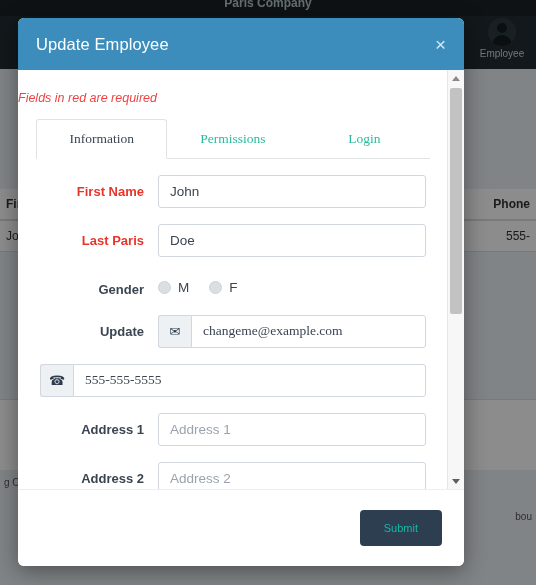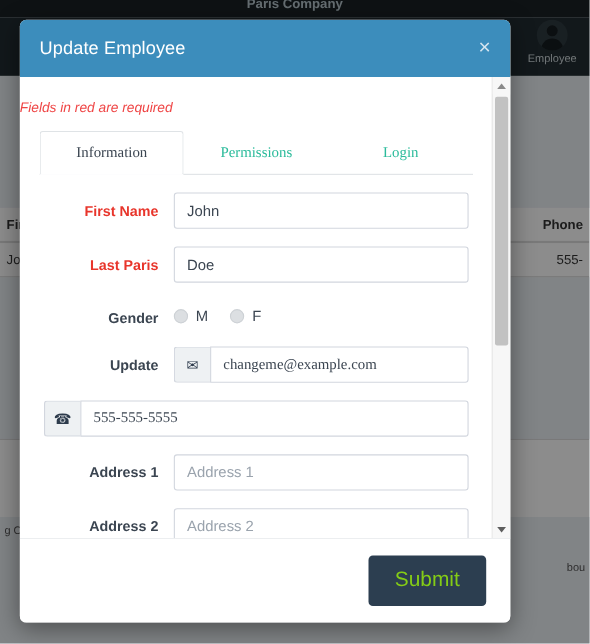--- a/index.html
+++ b/index.html
@@ -354,24 +354,24 @@
     flex: 0 0 76px;
     background: #ffffff;
     border-top: 1px solid #eceef0;
     display: flex;
     align-items: center;
     justify-content: flex-end;
     padding: 0 22px;
   }
   .btn-submit {
     background: #2c3e50;
-    color: #84cc16;
+    color: #14b8a6;
     border: none;
     border-radius: 4px;
-    font-size: 19px;
+    font-size: 11px;
     padding: 12px 24px;
     cursor: pointer;
     font-family: "Liberation Sans", sans-serif;
   }
 </style>
 </head>
 <body>
 
 <div class="bg-root">
   <div class="bg-navbar">

